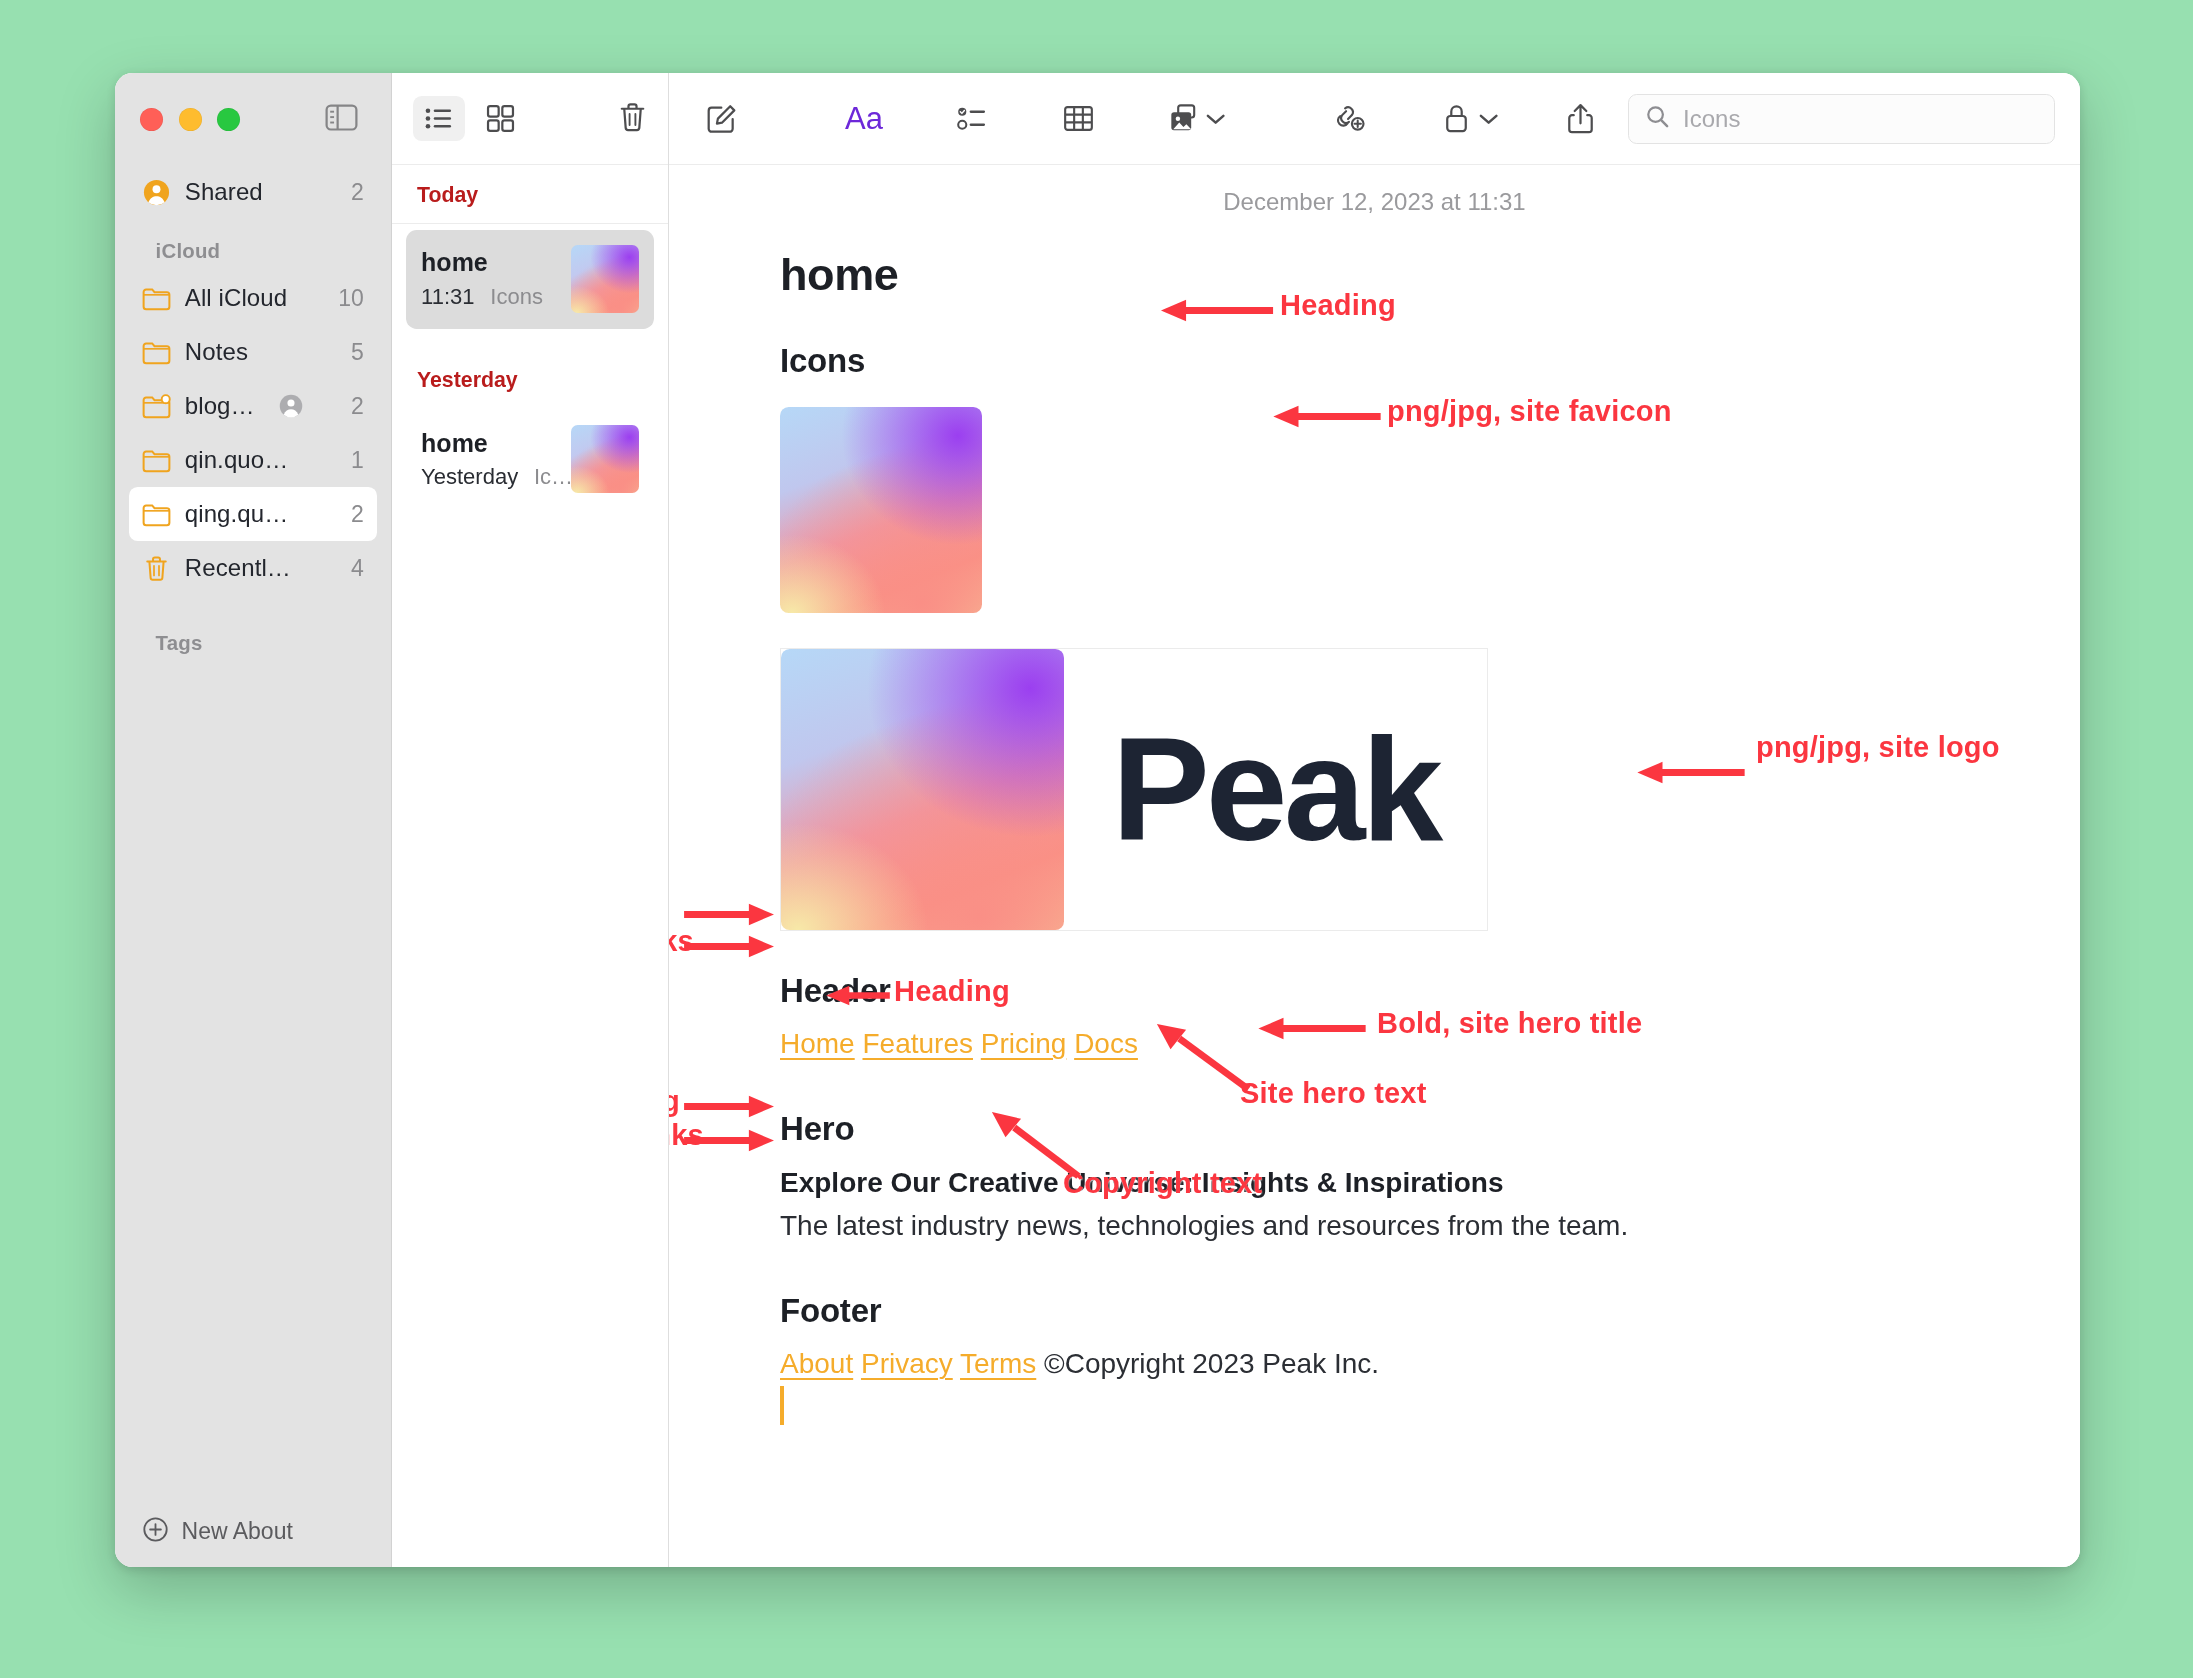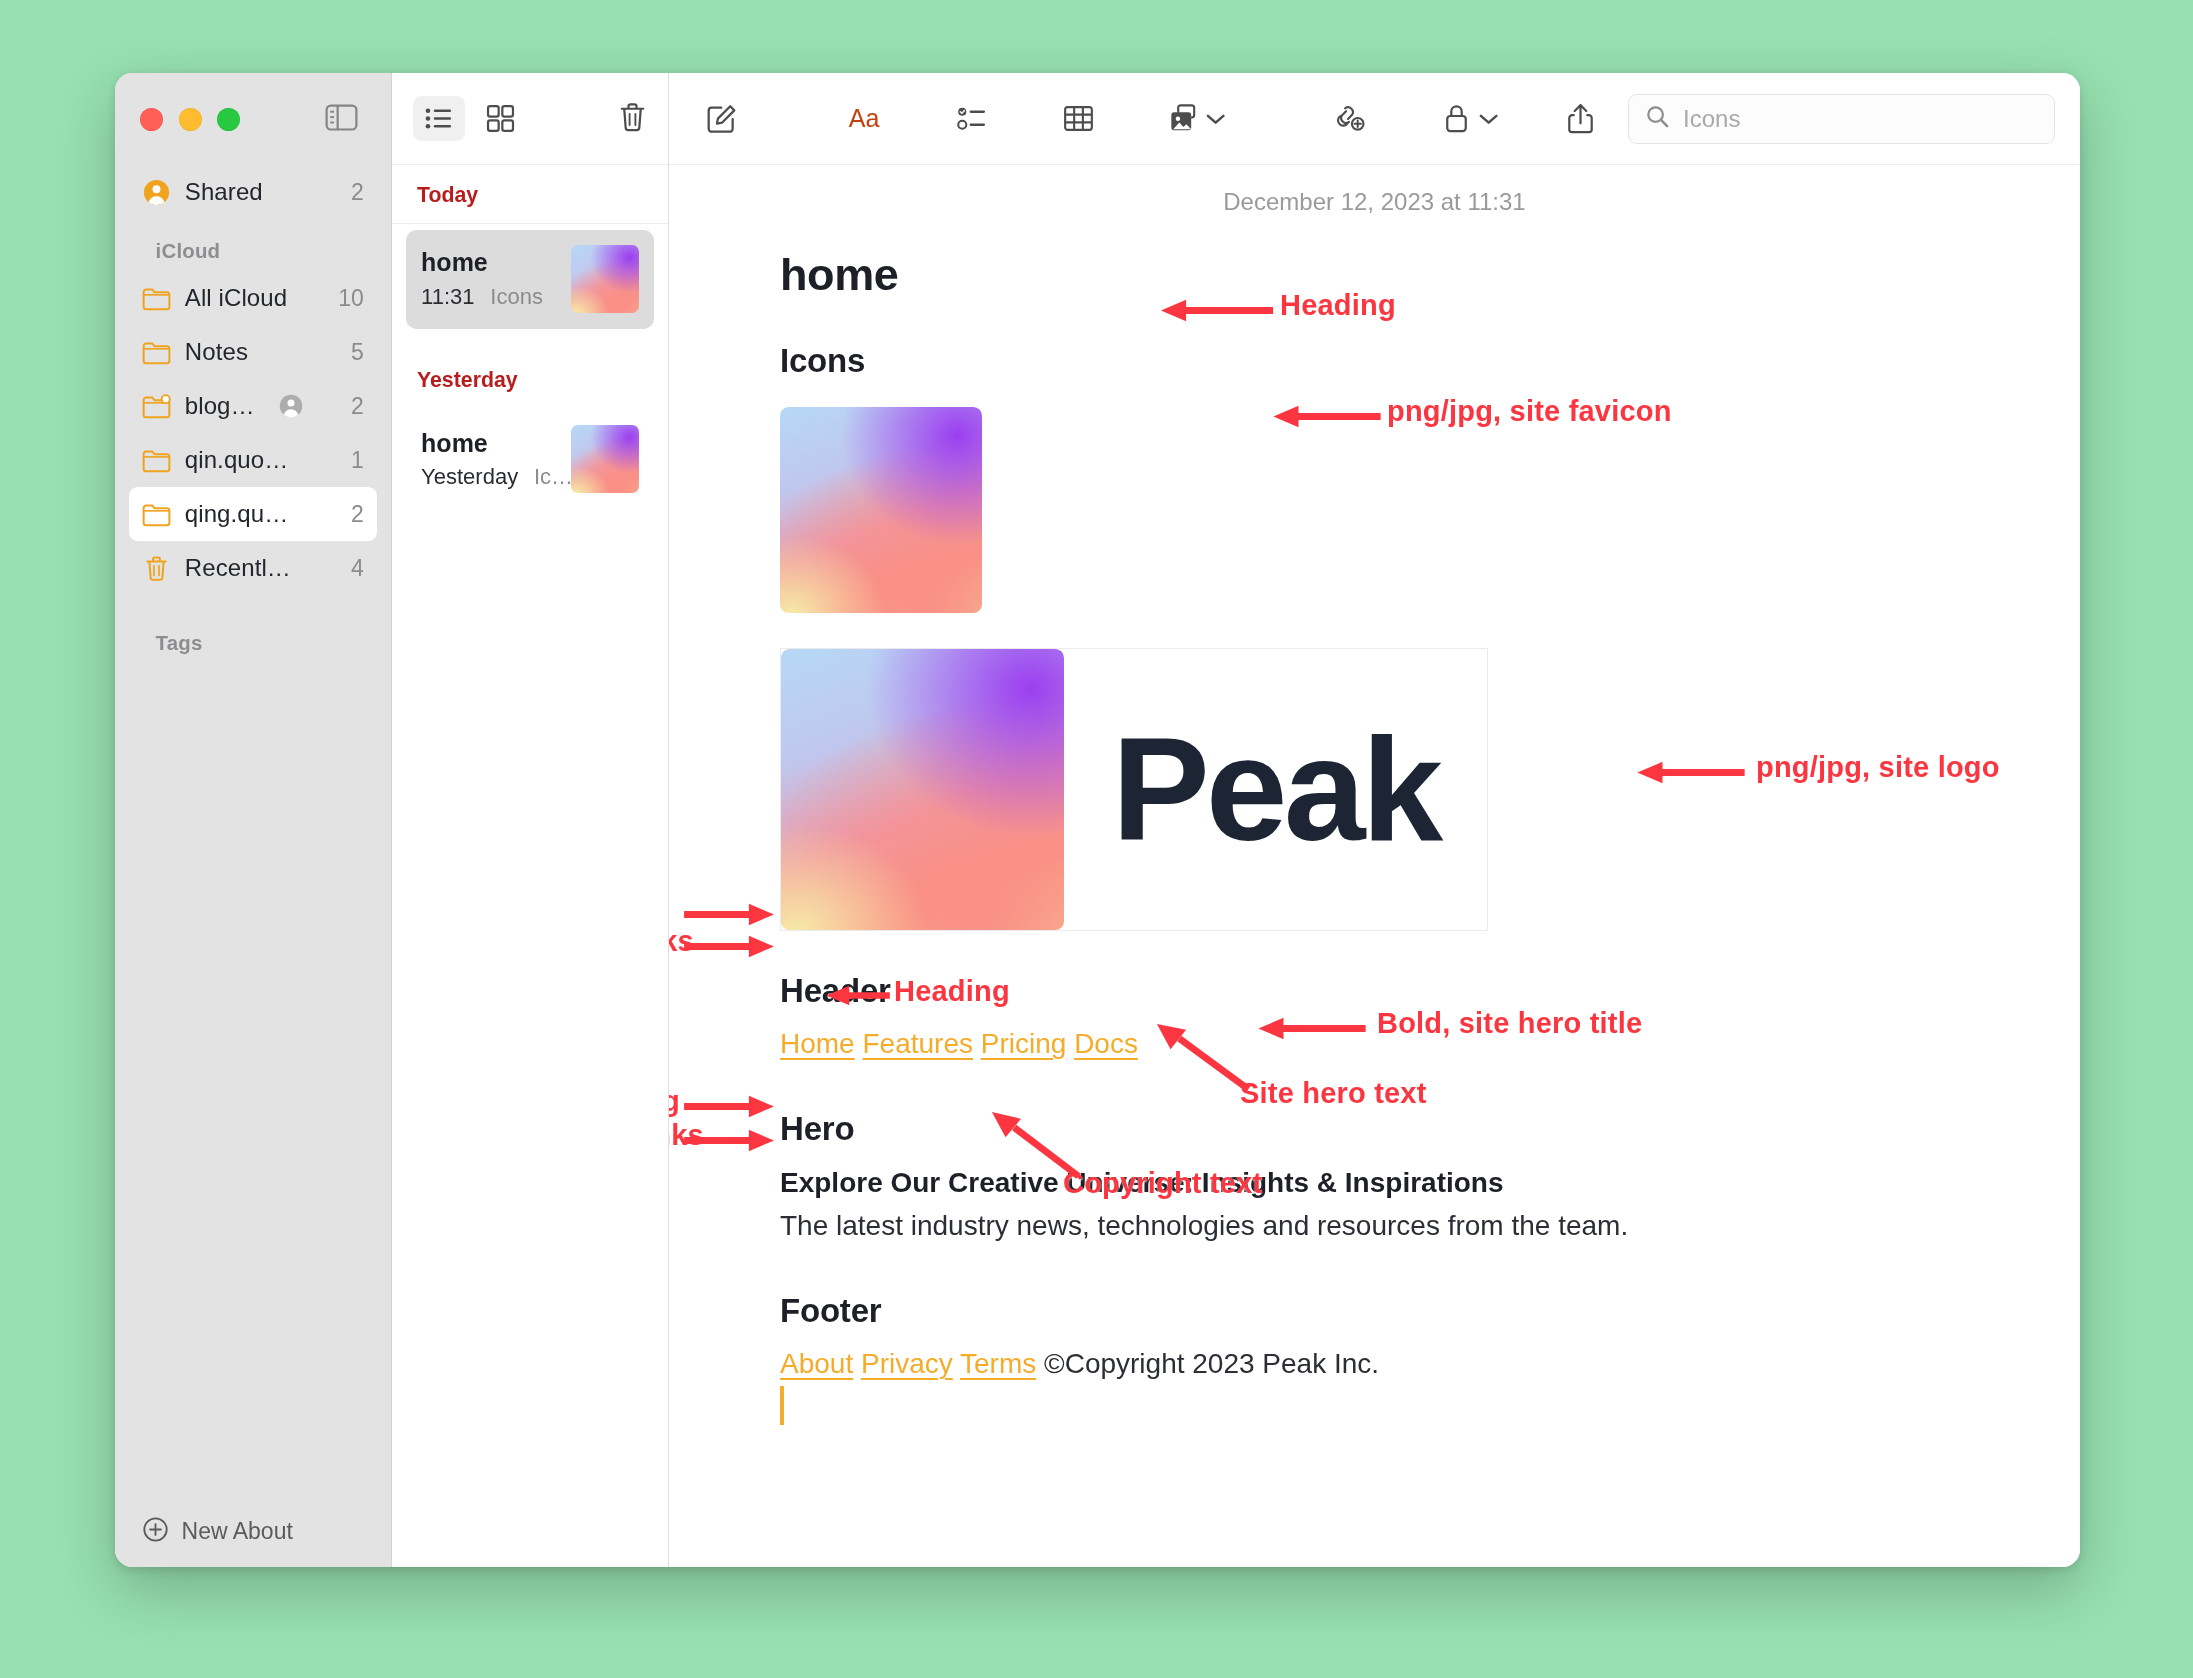--- a/index.html
+++ b/index.html
@@ -352,21 +352,21 @@
 
     <div class="ed-toolbar">
       <div class="icon-btn">
         <svg width="33" height="33" viewBox="0 0 34 34" fill="none">
           <path d="M28.5 17.6v10a3 3 0 0 1-3 3H6.8a3 3 0 0 1-3-3V8.9a3 3 0 0 1 3-3h10" stroke="#4d4d4f" stroke-width="2.3" stroke-linecap="round"></path>
           <path d="M12.3 22.3l1-5.2L26 4.4l4.2 4.2L17.5 21.3z" stroke="#4d4d4f" stroke-width="2.3" stroke-linejoin="round"></path>
         </svg>
       </div>
       <div class="sp gap-a"></div>
       <div class="icon-btn">
-        <span style="font-size:25px;color:#c2410c;">Aa</span>
+        <span style="font-size:31px;color:#6d28d9;">Aa</span>
       </div>
       <div class="sp gap-b"></div>
       <div class="icon-btn">
         <svg width="31" height="29" viewBox="0 0 32 30" fill="none">
           <circle cx="5.4" cy="8" r="4.2" fill="#4d4d4f"></circle>
           <path d="M3.4 8l1.6 1.7 2.6-3" stroke="#fff" stroke-width="1.5" stroke-linecap="round" stroke-linejoin="round"></path>
           <rect x="13" y="6.8" width="16" height="2.4" rx="1.2" fill="#4d4d4f"></rect>
           <circle cx="5.4" cy="21.5" r="4.2" stroke="#4d4d4f" stroke-width="2.1"></circle>
           <rect x="13" y="20.3" width="16" height="2.4" rx="1.2" fill="#4d4d4f"></rect>
         </svg>
@@ -479,21 +479,21 @@
         <path d="M118 15H26" stroke="#fb3640" stroke-width="7" stroke-linecap="butt"></path>
         <path d="M2 15l26-11v22z" fill="#fb3640"></path>
       </svg>
 
       <div class="ann" style="left:718px; top:230px;">png/jpg, site favicon</div>
       <svg class="arrow" style="left:602px; top:237px;" width="112" height="29" viewBox="0 0 115 30">
         <path d="M113 15H26" stroke="#fb3640" stroke-width="7" stroke-linecap="butt"></path>
         <path d="M2 15l26-11v22z" fill="#fb3640"></path>
       </svg>
 
-      <div class="ann" style="left:1087px; top:586px;">png/jpg, site logo</div>
+      <div class="ann" style="left:1087px; top:566px;">png/jpg, site logo</div>
       <svg class="arrow" style="left:966px; top:593px;" width="112" height="29" viewBox="0 0 115 30">
         <path d="M113 15H26" stroke="#fb3640" stroke-width="7" stroke-linecap="butt"></path>
         <path d="M2 15l26-11v22z" fill="#fb3640"></path>
       </svg>
 
       <svg class="arrow" style="left:14.6px; top:735px;" width="92" height="29" viewBox="0 0 95 30">
         <path d="M0 15h68" stroke="#fb3640" stroke-width="7" stroke-linecap="butt"></path>
         <path d="M93 15L67 4v22z" fill="#fb3640"></path>
       </svg>
 

